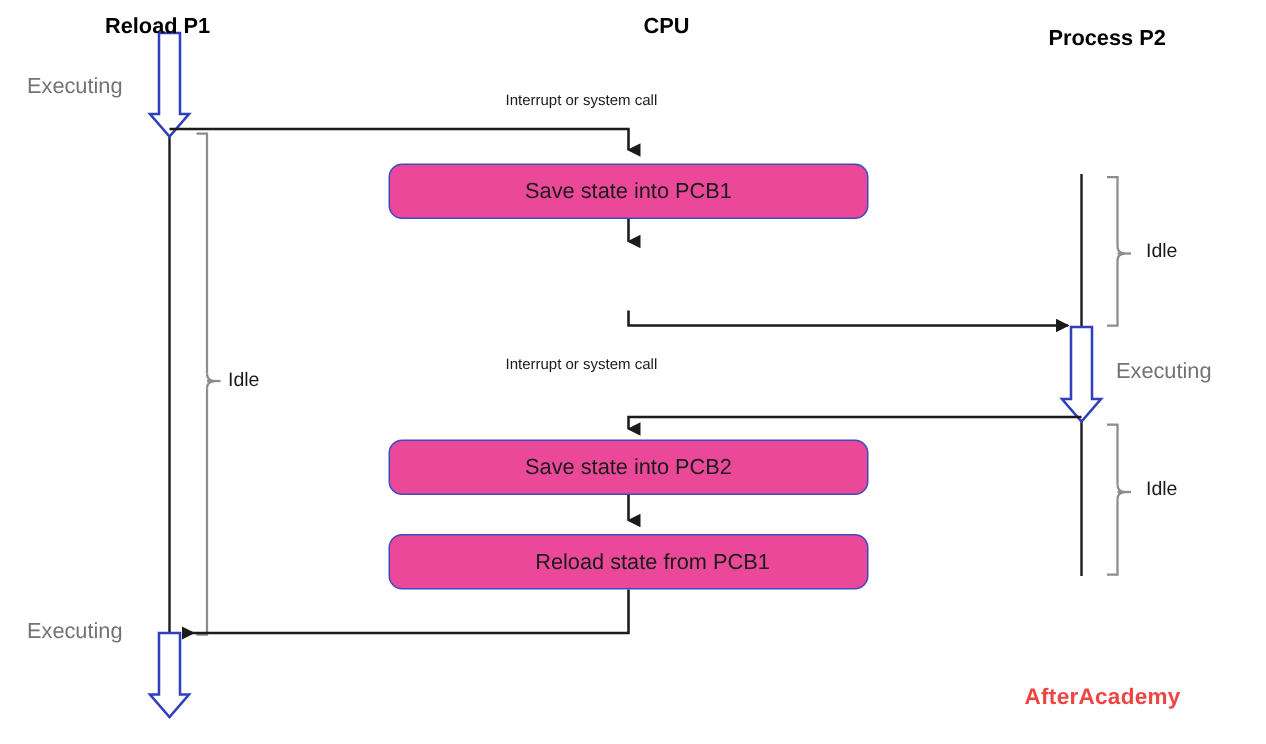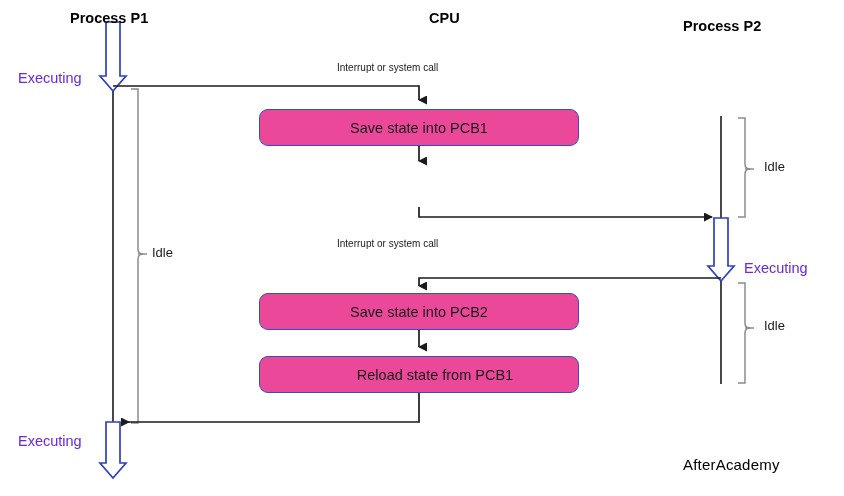--- a/index.html
+++ b/index.html
@@ -26,28 +26,27 @@
   }
   .col-title {
     position: absolute;
     font-size: 14.5px;
     font-weight: bold;
     color: #000000;
     white-space: nowrap;
   }
   #title-p1 { left: 70px;  top: 10px; }
   #title-cpu { left: 402px; top: 10px; margin-left: 27px; }
-  #title-p2 { left: 683px; top: 18px; text-align: center; }
+  #title-p2 { left: 699px; top: 18px; text-align: center; }
 
   .state-label {
     position: absolute;
     font-size: 14.5px;
-    color: #6d28d9;
-    white-space: nowrap;
-    margin-top: 20px;
+    color: #737373;
+    white-space: nowrap;
   }
   #label-exec-p1-top    { left: 18px;  top: 50px; }
   #label-exec-p1-bottom { left: 18px;  top: 413px; }
   #label-exec-p2        { left: 744px; top: 240px; }
 
   .bracket-label {
     position: absolute;
     font-size: 13px;
     color: #1b1b1b;
     white-space: nowrap;
@@ -84,22 +83,22 @@
   #box-save-pcb1   { top: 109px; }
   #box-reload-pcb2 { top: 170px; }
   #box-save-pcb2   { top: 293px; }
   #box-reload-pcb1 { top: 356px; padding-left: 32px; }
 
   #watermark {
     position: absolute;
     left: 683px;
     top: 456px;
     font-size: 15px;
-    font-weight: normal;
-    color: #000000;
+    font-weight: bold;
+    color: #ef4444;
     letter-spacing: 0.2px;
     white-space: nowrap;
   }
 </style>
 </head>
 <body>
 
 <div id="canvas">
 
   <svg id="diagram-svg" viewBox="0 0 844 496" xmlns="http://www.w3.org/2000/svg">
@@ -171,21 +170,21 @@
 
     <g>
       <path d="M419,330 L419,347" fill="none" stroke="#1b1b1b" stroke-width="1.7" marker-end="url(#head-down)"></path>
     </g>
 
     <g>
       <path d="M419,393 L419,422 L122,422" fill="none" stroke="#1b1b1b" stroke-width="1.7" marker-end="url(#head-left)"></path>
     </g>
   </svg>
 
-  <div class="col-title" id="title-p1">Process P1</div>
+  <div class="col-title" id="title-p1">Reload P1</div>
   <div class="col-title" id="title-cpu">CPU</div>
   <div class="col-title" id="title-p2">Process P2</div>
 
   <div class="state-label" id="label-exec-p1-top">Executing</div>
   <div class="state-label" id="label-exec-p1-bottom">Executing</div>
   <div class="state-label" id="label-exec-p2">Executing</div>
 
   <div class="bracket-label" id="label-idle-p1">Idle</div>
   <div class="bracket-label" id="label-idle-p2-a">Idle</div>
   <div class="bracket-label" id="label-idle-p2-b">Idle</div>

